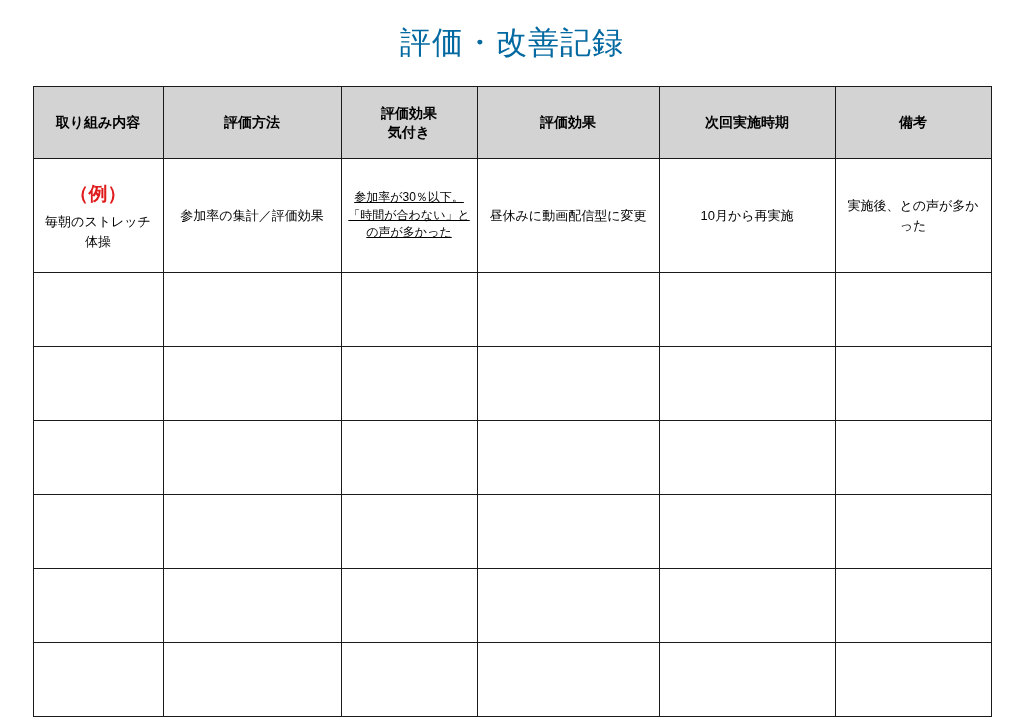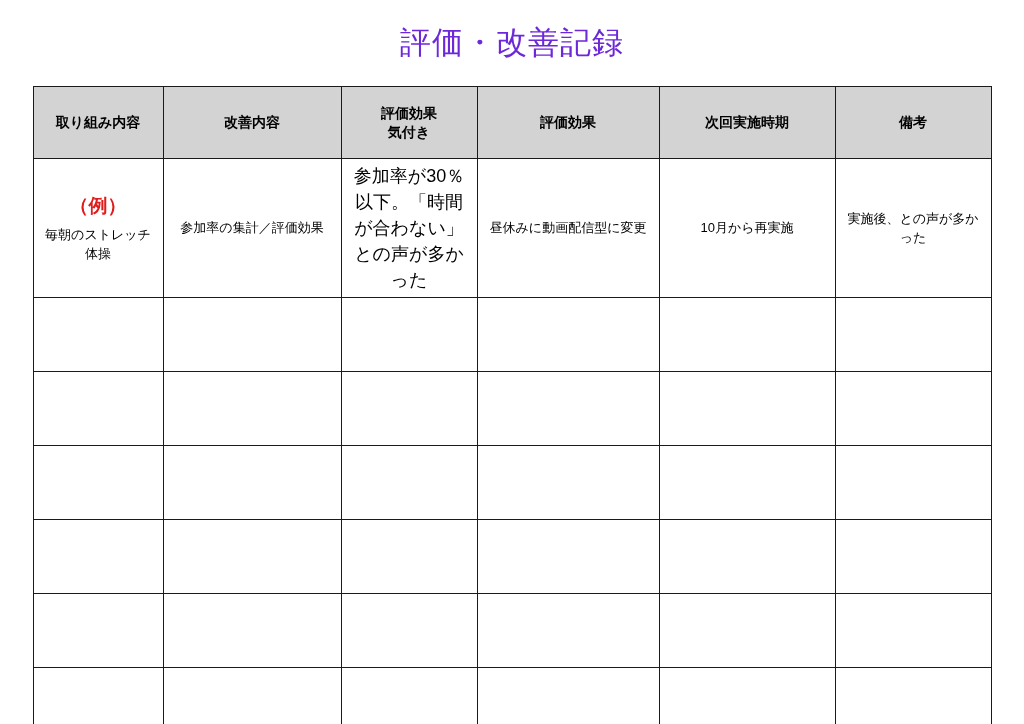--- a/index.html
+++ b/index.html
@@ -21,21 +21,21 @@
     box-sizing: border-box;
   }
   .doc-title {
     text-align: center;
     font-size: 31px;
     font-weight: 400;
     letter-spacing: 1px;
     margin: 0;
     padding-top: 22px;
     padding-bottom: 18px;
-    color: #6d28d9;
+    color: #0369a1;
   }
   table.record-table {
     border-collapse: collapse;
     table-layout: fixed;
     margin: 4px auto;
     width: 958px;
   }
   table.record-table th,
   table.record-table td {
     border: 1.5px solid #1a1a1a;
@@ -72,22 +72,23 @@
   .cell-text {
     display: block;
   }
   .col-1 { width: 130px; }
   .col-2 { width: 178px; }
   .col-3 { width: 136px; }
   .col-4 { width: 182px; }
   .col-5 { width: 176px; }
   .col-6 { width: 156px; }
   td.narrow-text {
-    font-size: 18px;
+    font-size: 12px;
     line-height: 1.45;
+    text-decoration: underline;
   }
 </style>
 </head>
 <body>
 
 <div class="page">
 
   <h1 class="doc-title">評価・改善記録</h1>
 
   <table class="record-table">
@@ -98,21 +99,21 @@
       <col class="col-4">
       <col class="col-5">
       <col class="col-6">
     </colgroup>
     <thead>
       <tr>
         <th>
           <span class="hdr-line">取り組み内容</span>
         </th>
         <th>
-          <span class="hdr-line">改善内容</span>
+          <span class="hdr-line">評価方法</span>
         </th>
         <th>
           <span class="hdr-line">評価効果</span>
           <span class="hdr-line">気付き</span>
         </th>
         <th>
           <span class="hdr-line">評価効果</span>
         </th>
         <th>
           <span class="hdr-line">次回実施時期</span>

